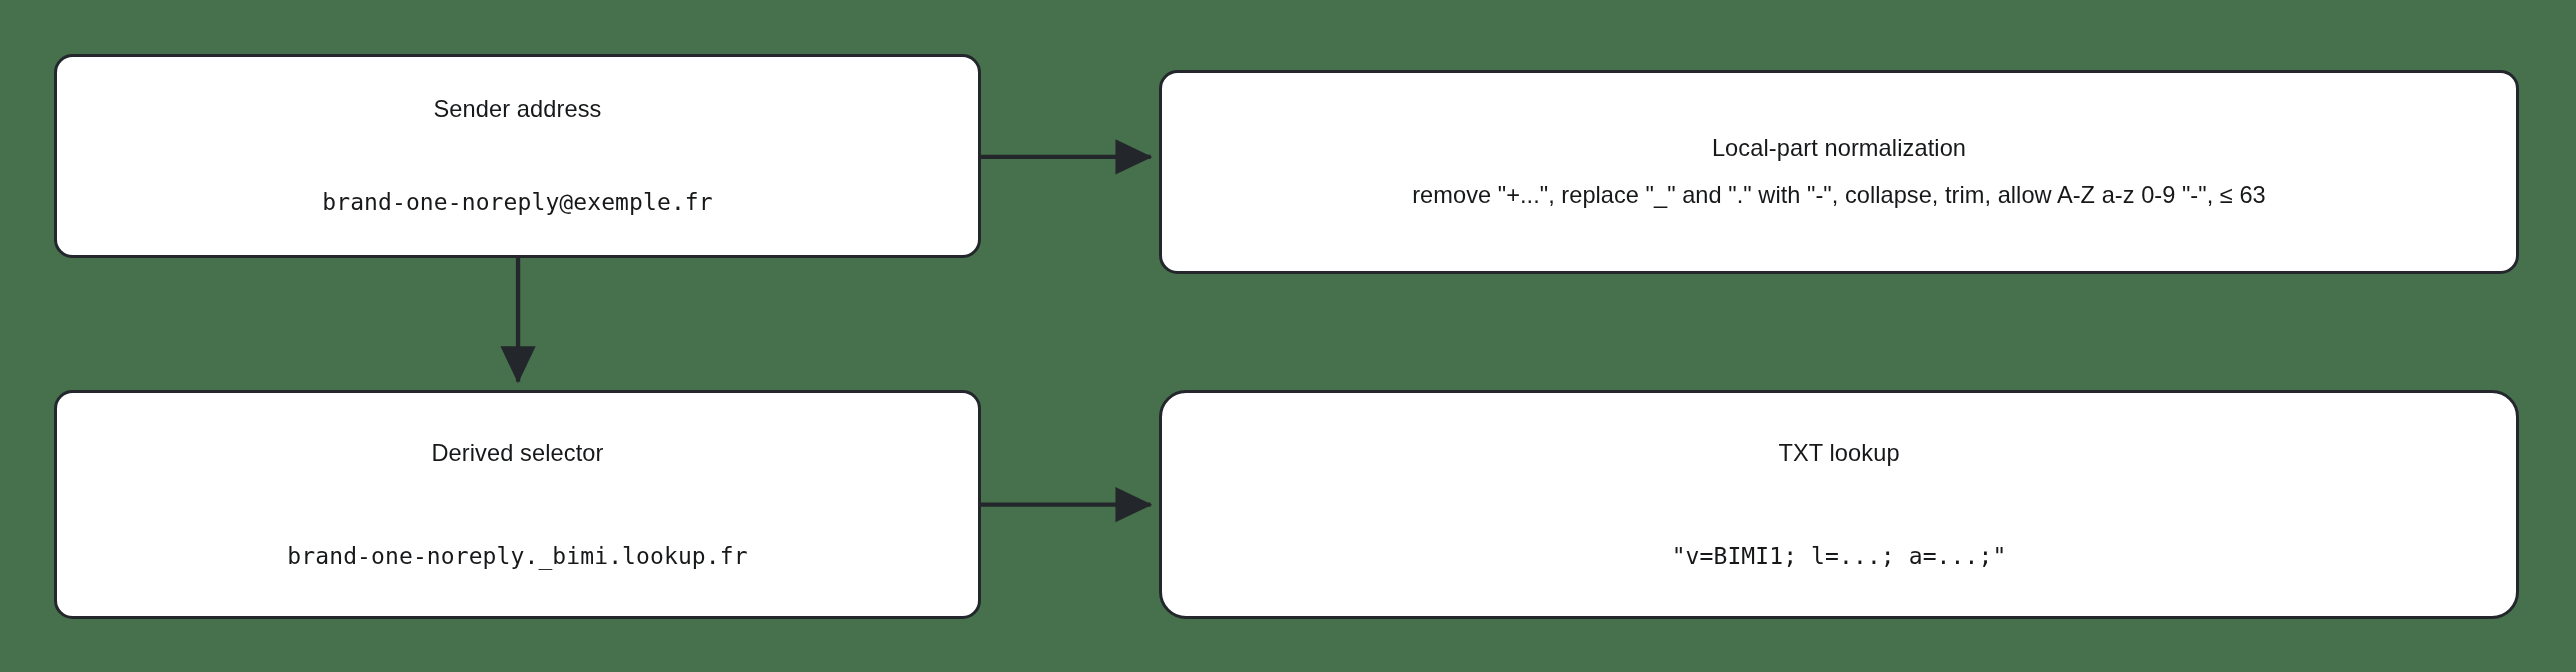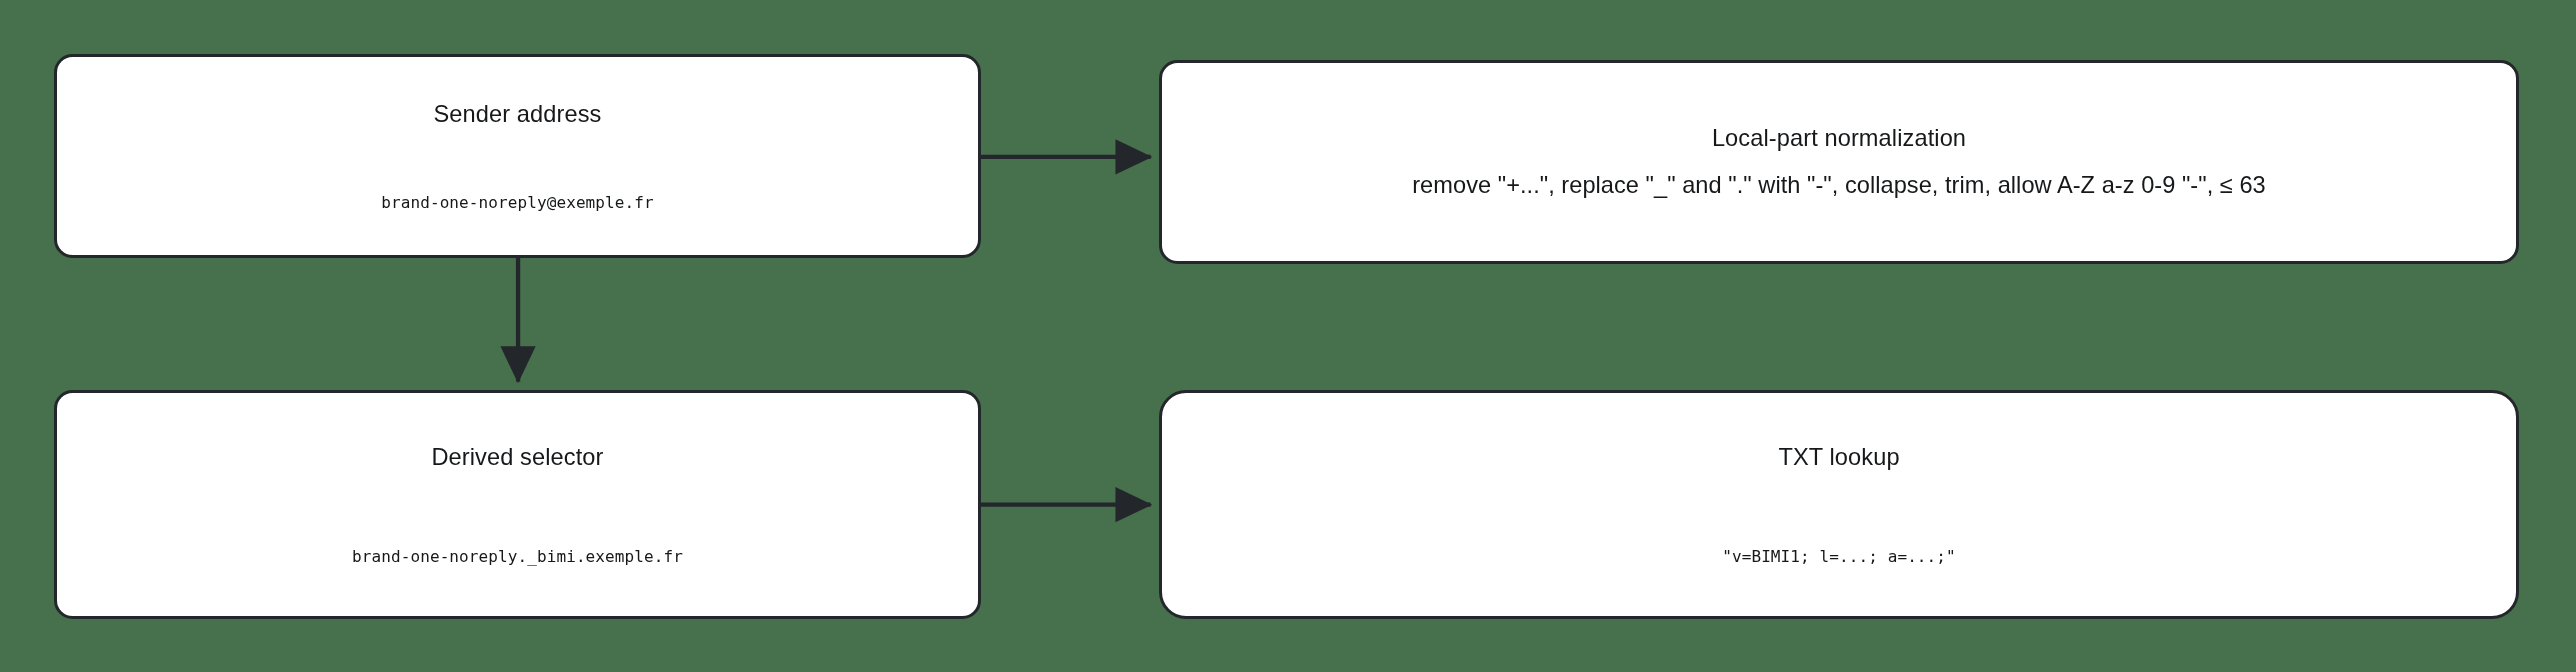--- a/index.html
+++ b/index.html
@@ -50,28 +50,28 @@
   .node-detail {
     font-family: "Liberation Sans", sans-serif;
     font-size: 23.6px;
     line-height: 1.32;
     color: #16181a;
     letter-spacing: 0.04px;
     white-space: nowrap;
   }
   .node-detail.mono {
     font-family: "DejaVu Sans Mono", "Liberation Mono", monospace;
-    font-size: 16px;
+    font-size: 23px;
     letter-spacing: 0.1px;
     margin-top: 44px;
   }
 
   
   #node-sender        { left: 54px;   top: 54px;  width: 927px; height: 204px; }
-  #node-normalization { left: 1159px; top: 60px;  width: 1360px; height: 204px; }
+  #node-normalization { left: 1159px; top: 70px;  width: 1360px; height: 204px; }
   #node-selector      { left: 54px;   top: 390px; width: 927px; height: 229px; text-align: center; }
   #node-txt           { left: 1159px; top: 390px; width: 1360px; height: 229px; }
 
   #node-sender .node-title        { margin-bottom: 18.6px; }
   #node-normalization .node-title { margin-bottom: 17px; }
   #node-selector .node-title      { margin-bottom: 29px; }
   #node-txt .node-title           { margin-bottom: 29px; }
 </style>
 </head>
 <body style="background: rgb(71, 112, 76);">
@@ -97,21 +97,21 @@
     <div class="node-detail mono">brand-one-noreply@exemple.fr</div>
   </div>
 
   <div class="node" id="node-normalization" style="background: rgb(255, 255, 255); border-color: rgb(35, 39, 43);">
     <div class="node-title">Local-part normalization</div>
     <div class="node-detail">remove "+...", replace "_" and "." with "-", collapse, trim, allow A-Z a-z 0-9 "-", ≤ 63</div>
   </div>
 
   <div class="node" id="node-selector" style="background: rgb(255, 255, 255); border-color: rgb(35, 39, 43);">
     <div class="node-title">Derived selector</div>
-    <div class="node-detail mono">brand-one-noreply._bimi.exemple.fr</div>
+    <div class="node-detail mono">brand-one-noreply._bimi.lookup.fr</div>
   </div>
 
   <div class="node" id="node-txt" style="background: rgb(255, 255, 255); border-color: rgb(35, 39, 43); border-radius: 27px;">
     <div class="node-title">TXT lookup</div>
     <div class="node-detail mono">"v=BIMI1; l=...; a=...;"</div>
   </div>
 
 </div>
 
 

